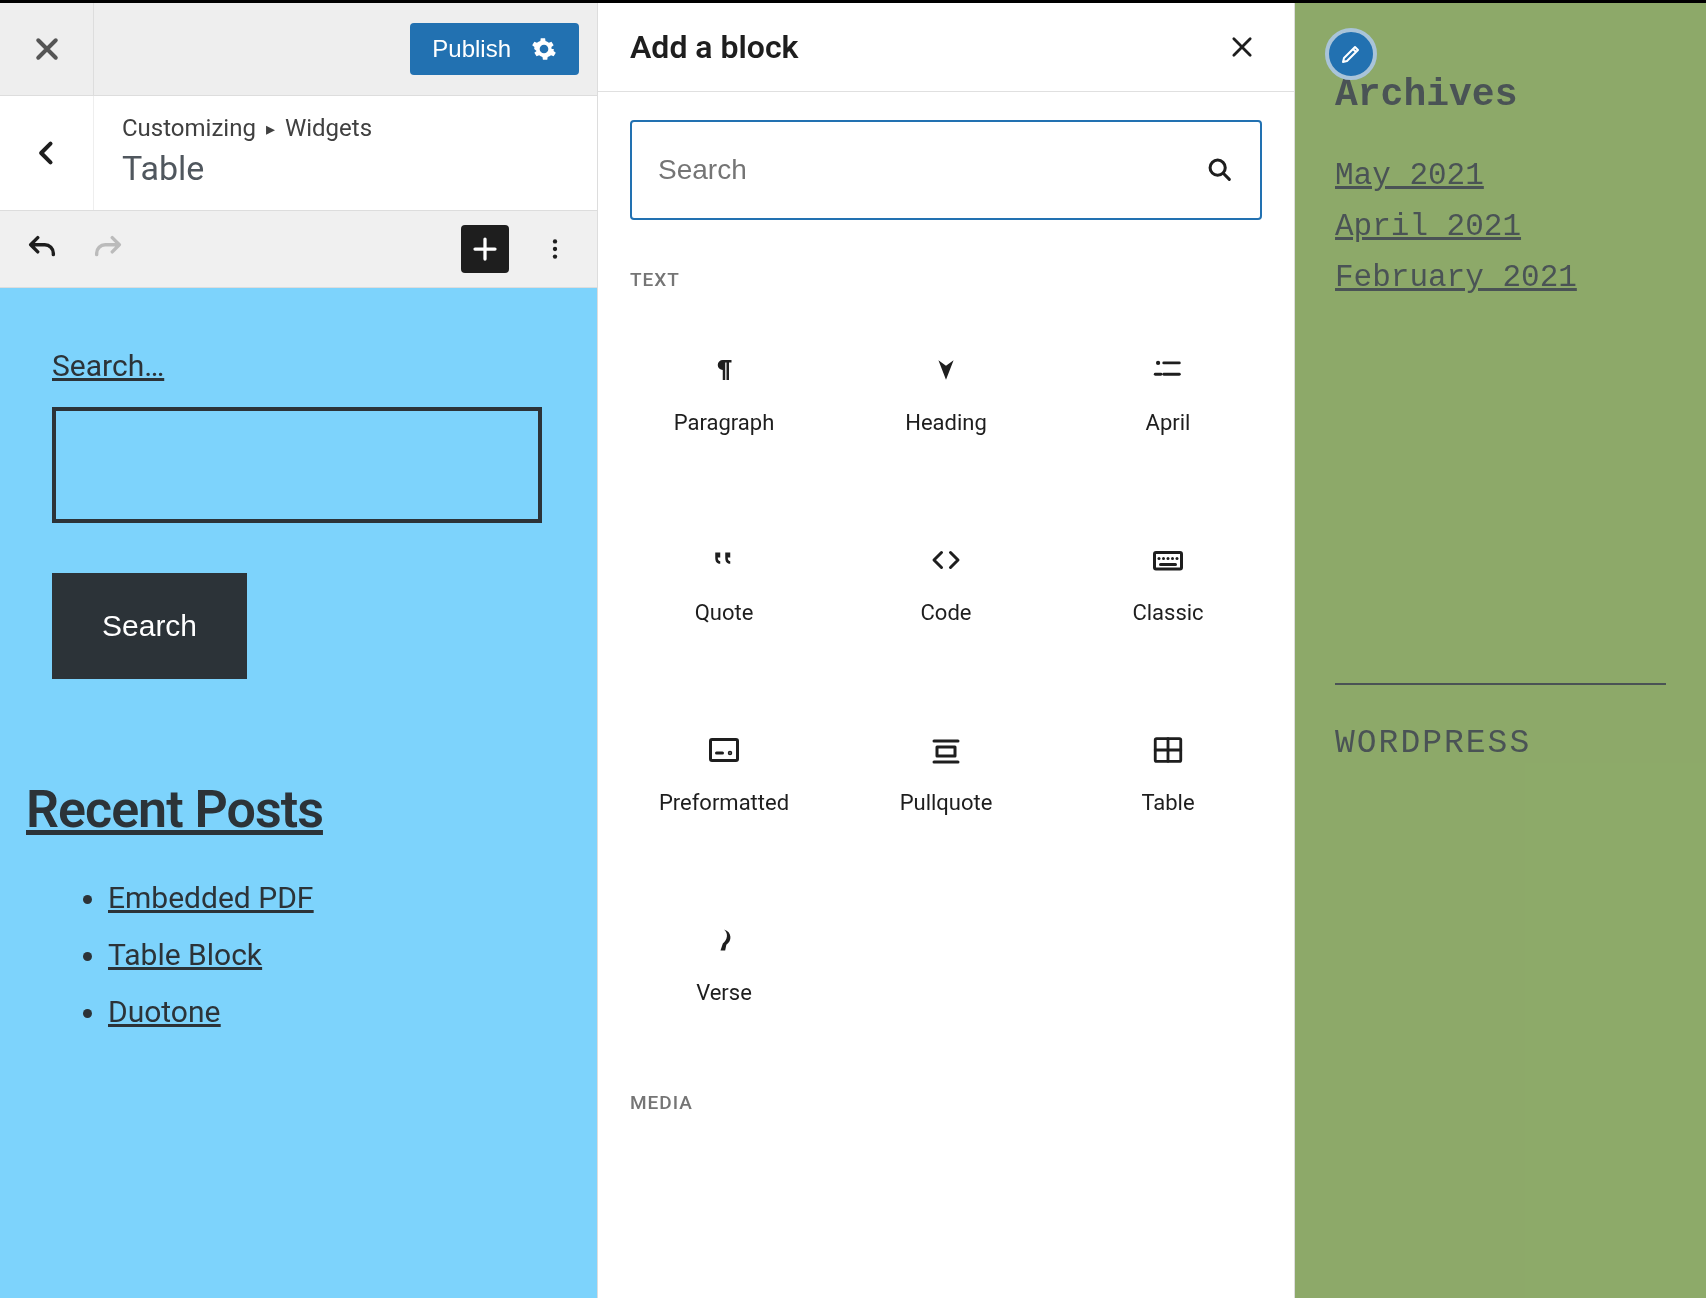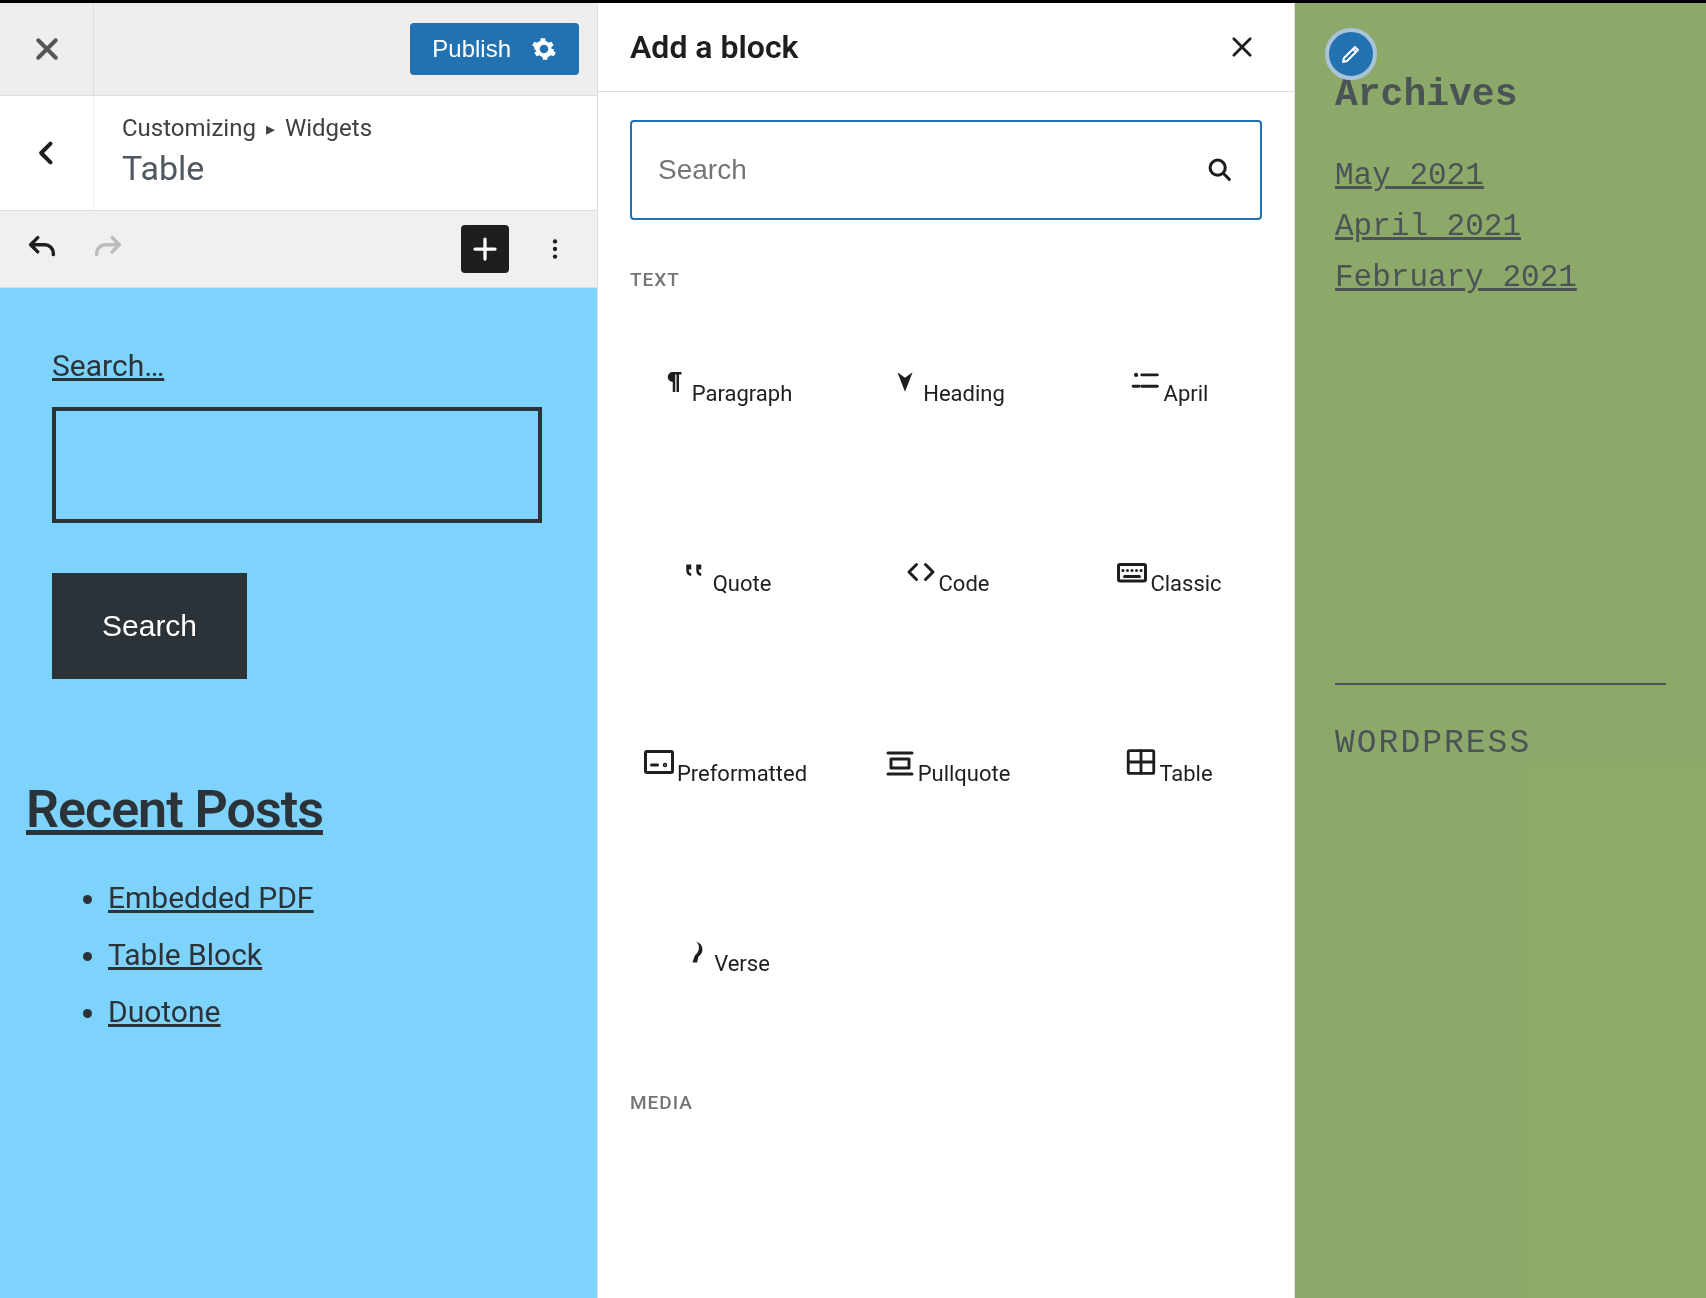--- a/index.html
+++ b/index.html
@@ -40,21 +40,21 @@
 
 .col-mid { width:697px; display:flex; flex-direction:column; background:#fff; border-right:1px solid #ddd; }
 .ins-head { display:flex; align-items:center; justify-content:space-between; padding:24px 32px; border-bottom:1px solid #e0e0e0; }
 .ins-title { font-size:32px; font-weight:600; }
 .ins-close { background:none; border:none; cursor:pointer; padding:6px; }
 .ins-search-wrap { padding:28px 32px 10px; }
 .ins-search { width:100%; height:100px; border:2px solid #2271b1; border-radius:4px; display:flex; align-items:center; padding:0 26px; }
 .ins-search input { flex:1; border:none; outline:none; font-size:28px; color:#757575; }
 .cat-label { font-size:19px; color:#757575; font-weight:500; letter-spacing:1px; padding:38px 32px 12px; text-transform:uppercase; }
 .block-grid { display:grid; grid-template-columns:repeat(3,1fr); gap:10px; padding:0 20px; }
-.block-item { display:flex; flex-direction:row; align-items:center; justify-content:center; height:180px; cursor:pointer; border-radius:4px; }
+.block-item { display:flex; flex-direction:column; align-items:center; justify-content:center; height:180px; cursor:pointer; border-radius:4px; }
 .block-icon { width:36px; height:36px; margin-bottom:22px; display:flex; align-items:center; justify-content:center; }
 .block-label { font-size:22px; }
 
 
 .col-right { flex:1; position:relative; background:#bef264;font-family:Liberation Mono, monospace; }
 .overlay { position:absolute; inset:0; background:rgba(100,110,110,0.55); z-index:2; pointer-events:none; }
 .preview-body { position:relative; z-index:1; padding:50px 40px 0 40px; color:#2c3338; }
 .edit-badge { position:absolute; left:30px; top:25px; width:52px; height:52px; border-radius:50%; background:#2271b1; border:4px solid #a9c4d9; display:flex; align-items:center; justify-content:center; z-index:3; }
 .arch-head { font-size:38px; font-weight:700; margin-bottom:34px; margin-top:20px; }
 .arch-list { font-size:31px; line-height:1.65; }

